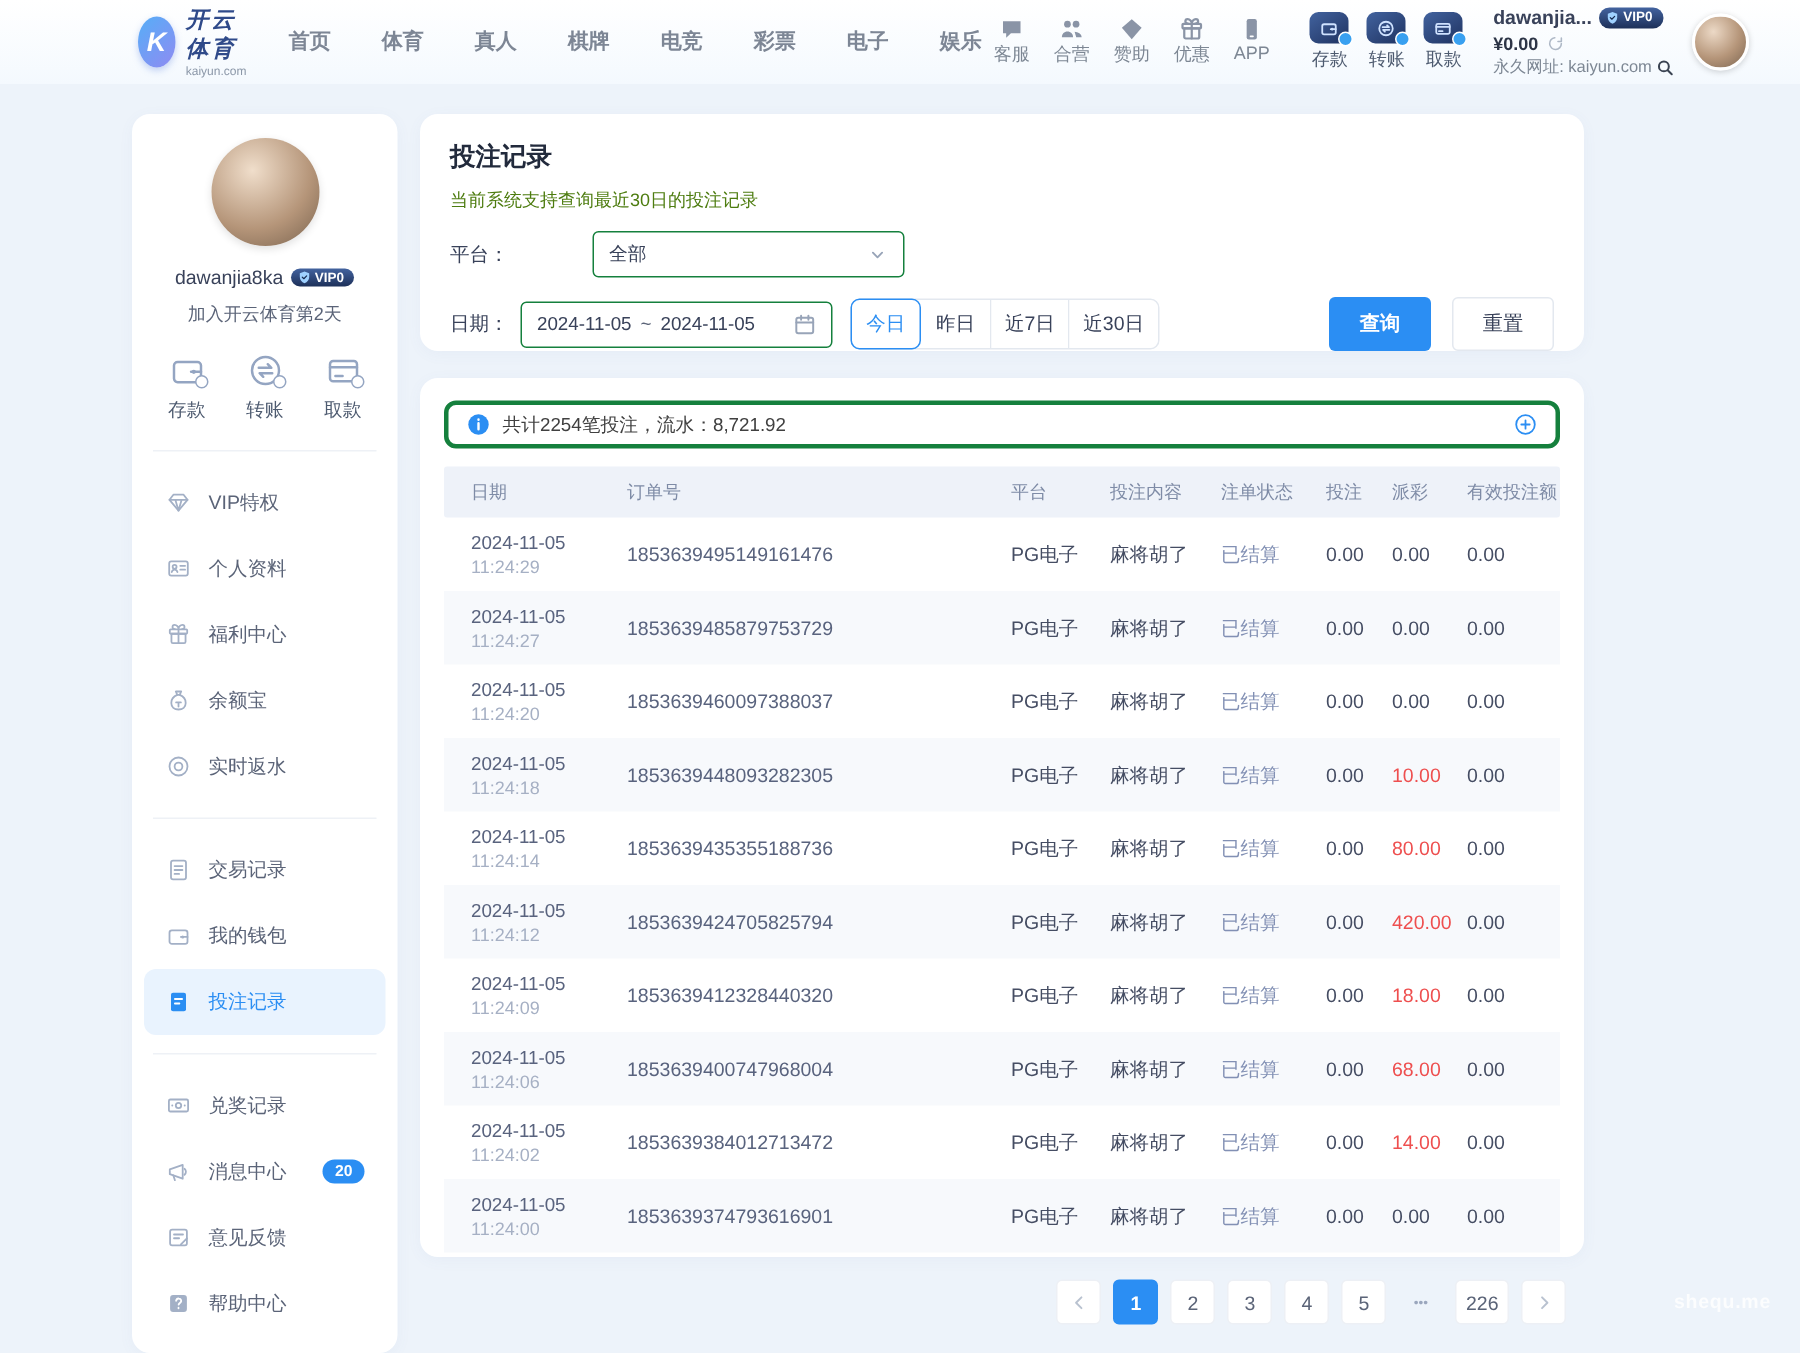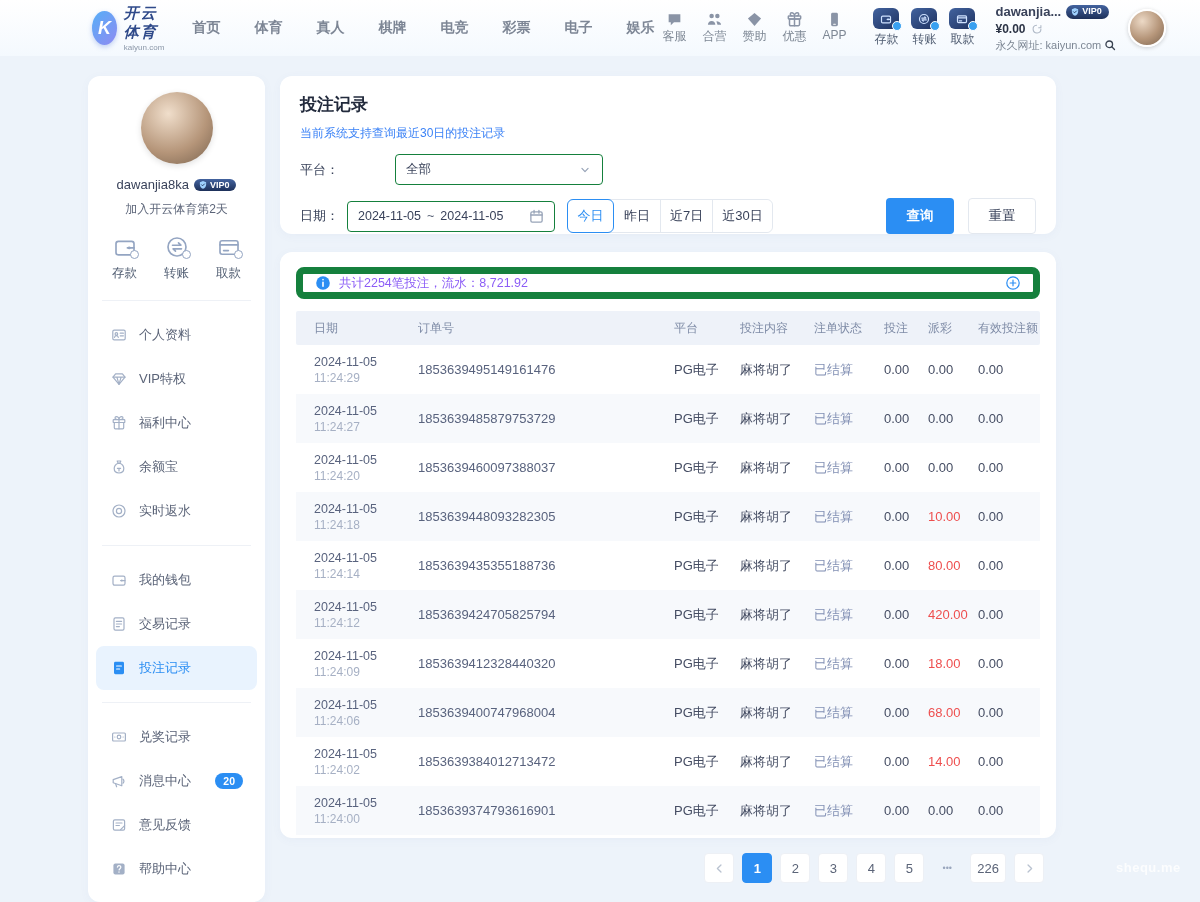--- a/index.html
+++ b/index.html
@@ -66,21 +66,21 @@
   .mitem .ic { color:#a3b0c6; display:flex; width:17px; justify-content:center; }
   .mitem.active { background:#e9f3fe; color:#2b8ef3; }
   .mitem.active .ic { color:#2b8ef3; }
   .mbadge { margin-left:auto; background:#2b8ef3; color:#fff; font-size:10.5px; font-weight:bold;
     border-radius:9px; padding:2px 8px; }
 
   
   .card { position:absolute; background:#fff; border-radius:12px; box-shadow:0 2px 10px rgba(90,120,170,.05); }
   .card-filters { left:280px; top:76px; width:776px; height:158px; padding:17px 20px; }
   .page-title { font-size:17px; font-weight:bold; color:#222a3c; }
-  .page-subtitle { font-size:12px; color:#3b82f6; margin-top:9px; }
+  .page-subtitle { font-size:12px; color:#4d7c0f; margin-top:9px; }
   .frow { display:flex; align-items:center; }
   .frow1 { margin-top:12px;gap:48px; }
   .frow2 { margin-top:13px; }
   .flabel { font-size:13px; color:#39425a; width:47px; flex:0 0 auto; }
   .select,.date-input { width:208px; height:31px; border:1px solid #15803d; border-radius:4px;
     display:flex; align-items:center; padding:0 10px; font-size:12.5px; color:#39425a; cursor:pointer; background:#fff; }
   .select { justify-content:space-between; }
   .select .ic,.date-input .ic { color:#98a4b8; display:flex; }
   .date-input .sep { margin:0 6px; color:#5b6478; }
   .date-input .ic { margin-left:auto; }
@@ -90,22 +90,22 @@
   .qr:first-child { border-radius:6px 0 0 6px; }
   .qr:last-child { border-right:none; border-radius:0 6px 6px 0; }
   .qr.active { color:#2b8ef3; border:1px solid #2b8ef3; border-radius:6px; margin:-1px 0 -1px -1px; height:34px; z-index:1; }
   .fbtns { margin-left:auto; display:flex; gap:14px; }
   .btn { width:68px; height:36px; border-radius:4px; display:flex; align-items:center; justify-content:center;
     font-size:13.5px; cursor:pointer; }
   .btn-primary { background:#2b8ef3; color:#fff; font-weight:bold; }
   .btn-ghost { background:#fff; border:1px solid #e3e8ef; color:#39425a; }
 
   .card-table { left:280px; top:252px; width:776px; height:586px; padding:15px 16px; }
-  .summary { height:32px; border:7px solid #15803d; border-radius:8px; display:flex; align-items:center;
-    padding:0 12px; gap:8px; font-size:12.5px; color:#8b5cf6; }
+  .summary { height:32px; border:3px solid #15803d; border-radius:8px; display:flex; align-items:center;
+    padding:0 12px; gap:8px; font-size:12.5px; color:#404040; }
   .summary .info { color:#2b8ef3; display:flex; }
   .summary .plus { margin-left:auto; color:#2b8ef3; display:flex; cursor:pointer; }
   .tgrid { display:grid; grid-template-columns:104px 256px 66px 74px 70px 44px 50px 1fr; align-items:center; padding:0 18px; }
   .thead { margin-top:12px; background:#eef2f9; height:34px; border-radius:2px; }
   .thead > div { font-size:12px; color:#7e8ba6; white-space:nowrap; }
   .trow { height:49px; font-size:13px; color:#454d63; }
   .trow:nth-child(even) { background:#f7f9fc; }
   .c-date .d { font-size:12.5px; color:#59637e; }
   .c-date .t { font-size:12px; color:#a6b0c4; margin-top:2px; }
   .c-order { color:#59637e; }
@@ -304,39 +304,39 @@
         </span>
         <span class="lb">取款</span>
       </div>
     </div>
   <div id="menus">
       <div class="divider"></div>
       <div class="menu">
         <div class="mitem">
           <span class="ic">
             <svg viewBox="0 0 16 16" width="16" height="16" fill="none" stroke="currentColor" stroke-width="1.2" stroke-linecap="round" stroke-linejoin="round">
+              <path d="M4.6 2.8h6.8L14 6.2 8 13.4 2 6.2z"></path>
+              <path d="M2 6.2h12M8 13.4L5.9 6.2M8 13.4l2.1-7.2"></path>
+            </svg>
+          </span>
+          <span>VIP特权</span>
+        </div>
+        <div class="mitem">
+          <span class="ic">
+            <svg viewBox="0 0 16 16" width="16" height="16" fill="none" stroke="currentColor" stroke-width="1.2" stroke-linecap="round" stroke-linejoin="round">
               <rect x="1.8" y="3.2" width="12.4" height="9.6" rx="1.4"></rect>
               <circle cx="5.4" cy="6.9" r="1.3"></circle>
               <path d="M3.5 10.4c.3-1.1 1-1.7 1.9-1.7s1.6.6 1.9 1.7M9.2 6.2h3.2M9.2 8.8h3.2"></path>
             </svg>
           </span>
           <span>个人资料</span>
         </div>
         <div class="mitem">
           <span class="ic">
             <svg viewBox="0 0 16 16" width="16" height="16" fill="none" stroke="currentColor" stroke-width="1.2" stroke-linecap="round" stroke-linejoin="round">
-              <path d="M4.6 2.8h6.8L14 6.2 8 13.4 2 6.2z"></path>
-              <path d="M2 6.2h12M8 13.4L5.9 6.2M8 13.4l2.1-7.2"></path>
-            </svg>
-          </span>
-          <span>VIP特权</span>
-        </div>
-        <div class="mitem">
-          <span class="ic">
-            <svg viewBox="0 0 16 16" width="16" height="16" fill="none" stroke="currentColor" stroke-width="1.2" stroke-linecap="round" stroke-linejoin="round">
               <rect x="2.2" y="4.6" width="11.6" height="2.9" rx=".6"></rect>
               <path d="M3.3 7.5h9.4v5.3a1 1 0 01-1 1H4.3a1 1 0 01-1-1z"></path>
               <path d="M8 4.6v9.2M5.6 4.4C4.6 4.4 4 3.7 4 3c0-.8.6-1.4 1.4-1.4C6.8 1.6 8 3 8 4.4 8 3 9.2 1.6 10.6 1.6c.8 0 1.4.6 1.4 1.4 0 .7-.6 1.4-1.6 1.4"></path>
             </svg>
           </span>
           <span>福利中心</span>
         </div>
         <div class="mitem">
           <span class="ic">
             <svg viewBox="0 0 16 16" width="16" height="16" fill="none" stroke="currentColor" stroke-width="1.2" stroke-linecap="round" stroke-linejoin="round">
@@ -355,35 +355,35 @@
             </svg>
           </span>
           <span>实时返水</span>
         </div>
       </div>
       <div class="divider"></div>
       <div class="menu">
         <div class="mitem">
           <span class="ic">
             <svg viewBox="0 0 16 16" width="16" height="16" fill="none" stroke="currentColor" stroke-width="1.2" stroke-linecap="round" stroke-linejoin="round">
+              <rect x="3" y="1.8" width="10" height="12.4" rx="1.4"></rect>
+              <path d="M5.4 5.4h5.2M5.4 8h5.2M5.4 10.6h3"></path>
+            </svg>
+          </span>
+          <span>交易记录</span>
+        </div>
+        <div class="mitem">
+          <span class="ic">
+            <svg viewBox="0 0 16 16" width="16" height="16" fill="none" stroke="currentColor" stroke-width="1.2" stroke-linecap="round" stroke-linejoin="round">
               <rect x="2" y="4.2" width="12" height="9" rx="1.6"></rect>
               <path d="M9.6 8.6H14"></path>
               <circle cx="10.8" cy="8.6" r=".4" fill="currentColor"></circle>
             </svg>
           </span>
           <span>我的钱包</span>
-        </div>
-        <div class="mitem">
-          <span class="ic">
-            <svg viewBox="0 0 16 16" width="16" height="16" fill="none" stroke="currentColor" stroke-width="1.2" stroke-linecap="round" stroke-linejoin="round">
-              <rect x="3" y="1.8" width="10" height="12.4" rx="1.4"></rect>
-              <path d="M5.4 5.4h5.2M5.4 8h5.2M5.4 10.6h3"></path>
-            </svg>
-          </span>
-          <span>交易记录</span>
         </div>
         <div class="mitem active">
           <span class="ic">
             <svg viewBox="0 0 16 16" width="16" height="16" fill="none" stroke="currentColor" stroke-width="1.2" stroke-linecap="round" stroke-linejoin="round">
               <rect x="3" y="1.8" width="10" height="12.4" rx="1.4" fill="currentColor" stroke="none"></rect>
               <path d="M5.6 6h4.8M5.6 9h3" stroke="#fff"></path>
             </svg>
           </span>
           <span>投注记录</span>
         </div>

